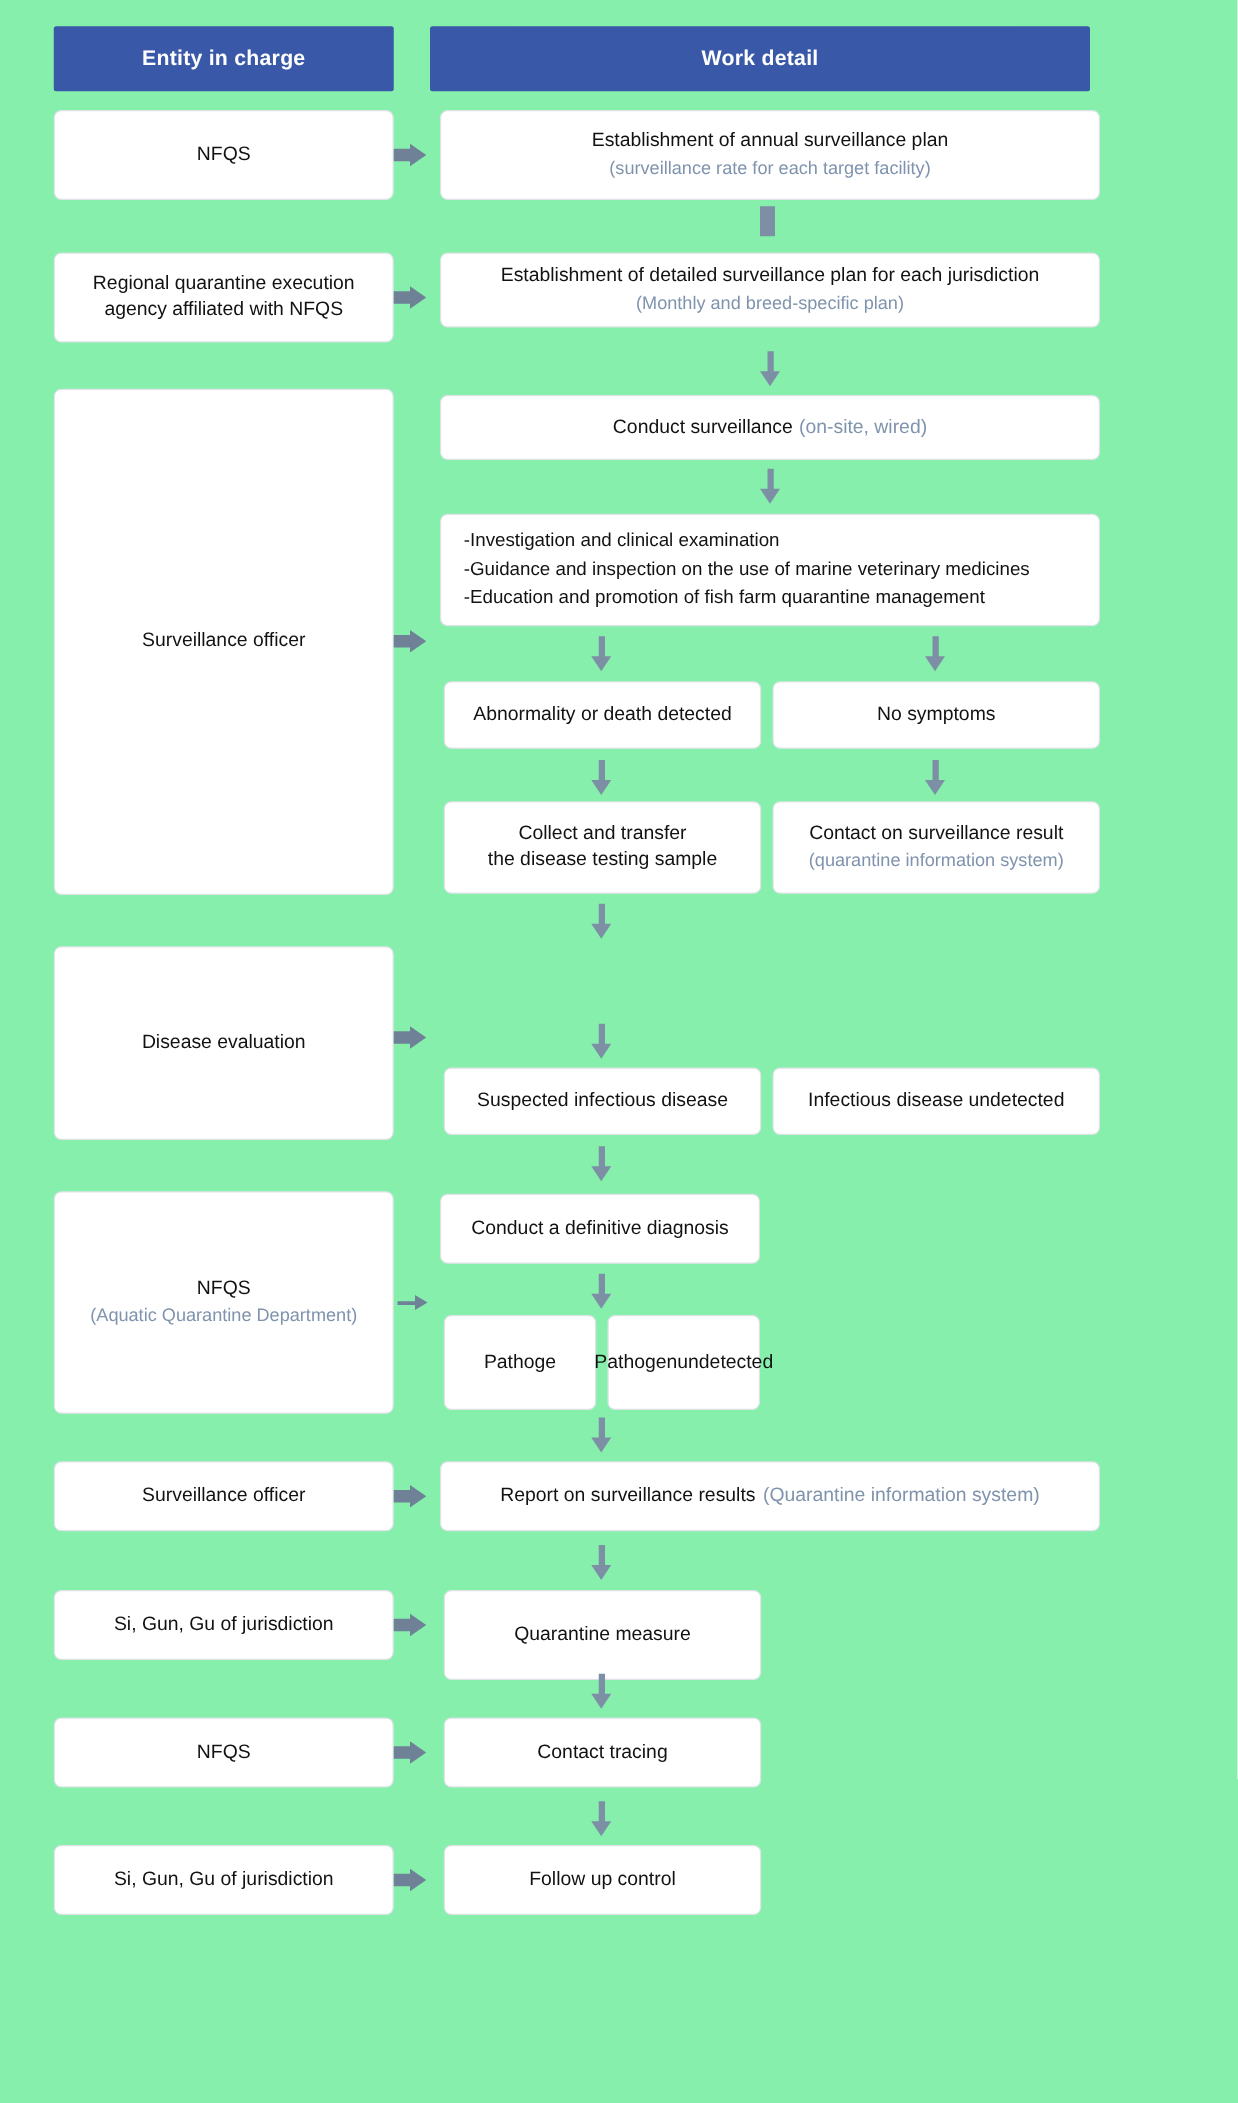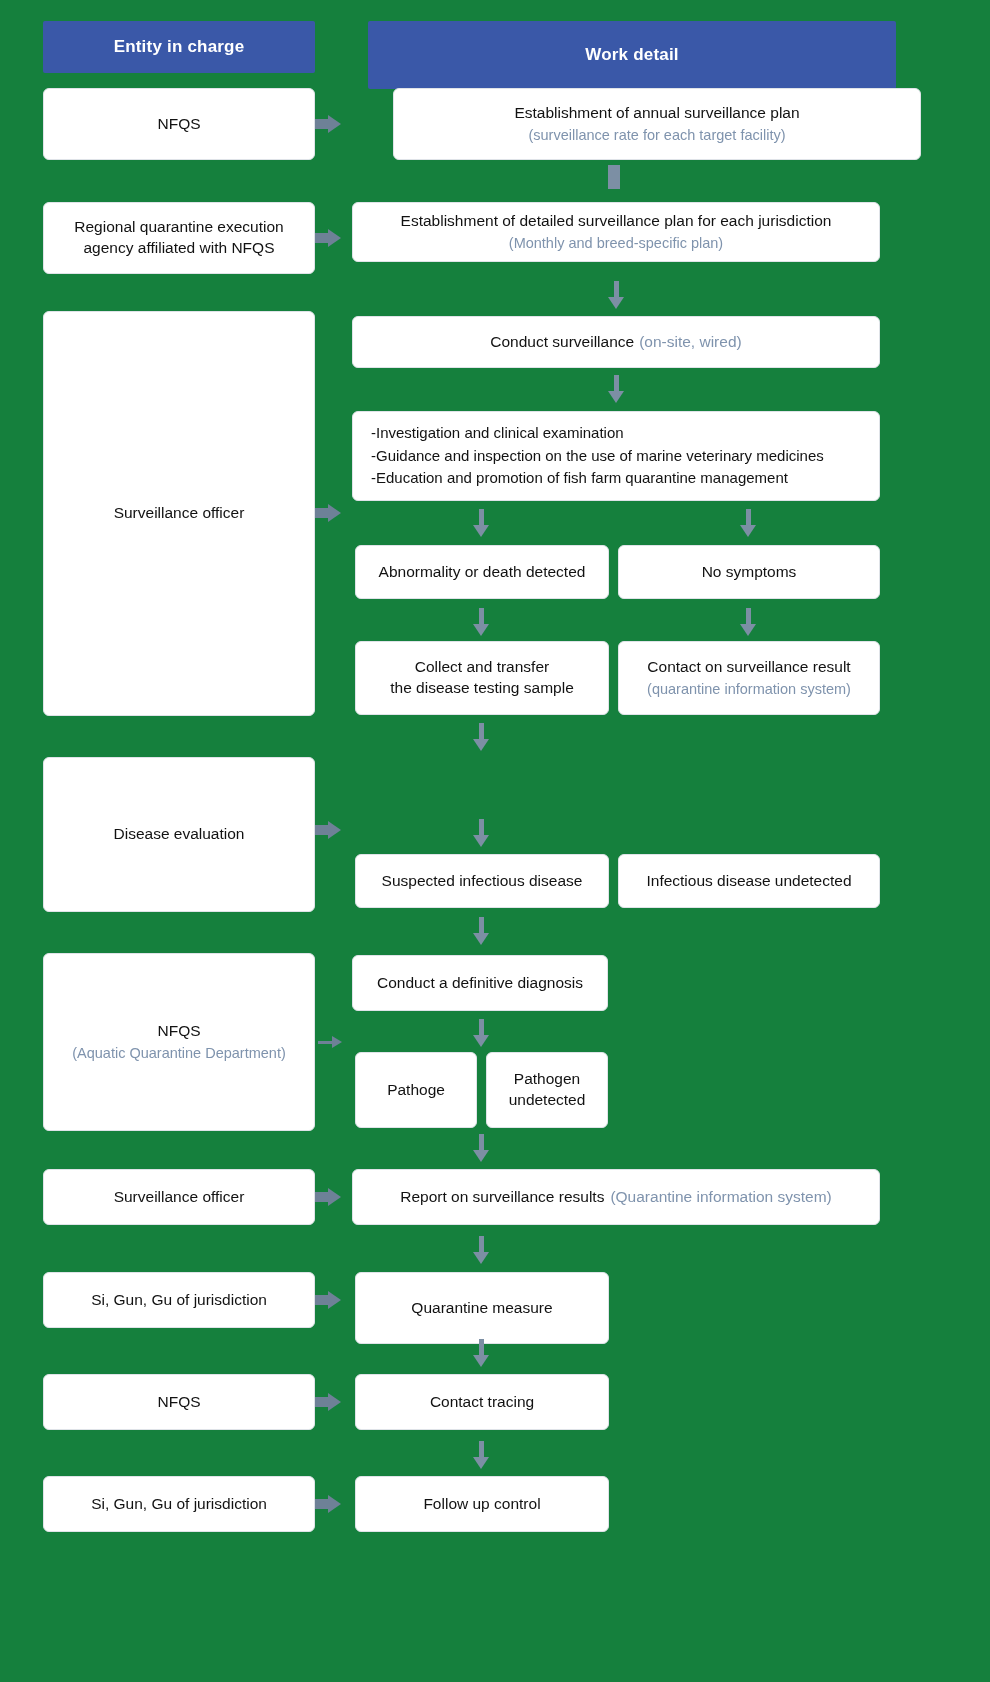--- a/index.html
+++ b/index.html
@@ -5,21 +5,21 @@
   * { box-sizing: border-box; }
   html, body {
     margin: 0; padding: 0;
     background: #ffffff;
     font-family: "Liberation Sans", sans-serif;
   }
   #page {
     position: relative;
     width: 990px;
     height: 1682px;
-    background: #15803d;
+    background: #86efac;
     overflow: hidden;
   }
   .hdr {
     position: absolute;
     background: #3a58a8;
     color: #ffffff;
     font-weight: bold;
     font-size: 17px;
     display: flex;
     align-items: center;
@@ -117,32 +117,32 @@
   }
 </style>
 </head>
 <body>
 
 <div id="page">
 
   <div class="hdr" style="left:43px; top:21px; width:272px; height:52px; border-radius:2px;">
     <span>Entity in charge</span>
   </div>
-  <div class="hdr" style="left:368px; top:21px; width:528px; height:68px; border-radius:2px;">
+  <div class="hdr" style="left:344px; top:21px; width:528px; height:52px; border-radius:2px;">
     <span>Work detail</span>
   </div>
 
   <div class="box" style="left:43px; top:88px; width:272px; height:72px;">
     <span>NFQS</span>
   </div>
   <div class="arrow-r" style="left:315px; top:115px;">
     <span class="shaft"></span>
       <span class="head"></span>
   </div>
-  <div class="box" style="left:352px; top:88px; width:528px; height:72px; flex-direction:column;margin-left:41px;">
+  <div class="box" style="left:352px; top:88px; width:528px; height:72px; flex-direction:column;">
     <span class="t-line">Establishment of annual surveillance plan</span>
     <span class="sub-block">(surveillance rate for each target facility)</span>
   </div>
 
   <div class="vbar" style="left:608px; top:165px; width:12px; height:24px;"></div>
 
   <div class="box" style="left:43px; top:202px; width:272px; height:72px; flex-direction:column;">
     <span class="t-line">Regional quarantine execution</span>
     <span class="t-line">agency  affiliated with NFQS</span>
   </div>
@@ -265,21 +265,21 @@
   </div>
 
   <div class="arrow-d" style="left:473px; top:1019px;">
     <span class="shaft"></span>
       <span class="head"></span>
   </div>
 
   <div class="box" style="left:355px; top:1052px; width:122px; height:76px;">
     <span>Pathoge</span>
   </div>
-  <div class="box" style="left:486px; top:1052px; width:122px; height:76px; flex-direction:column;">
+  <div class="box" style="left:486px; top:1052px; width:122px; height:76px; flex-direction:row;">
     <span class="t-line">Pathogen</span>
     <span class="t-line">undetected</span>
   </div>
 
   <div class="arrow-d" style="left:473px; top:1134px;">
     <span class="shaft"></span>
       <span class="head"></span>
   </div>
 
   <div class="box" style="left:43px; top:1169px; width:272px; height:56px;">

